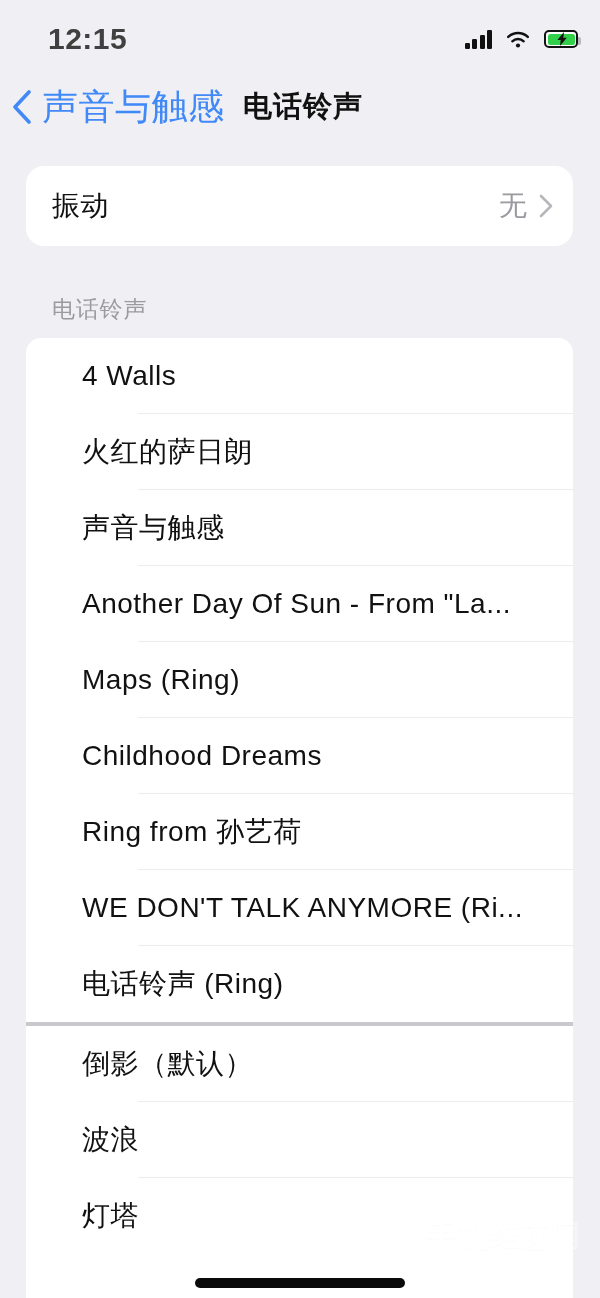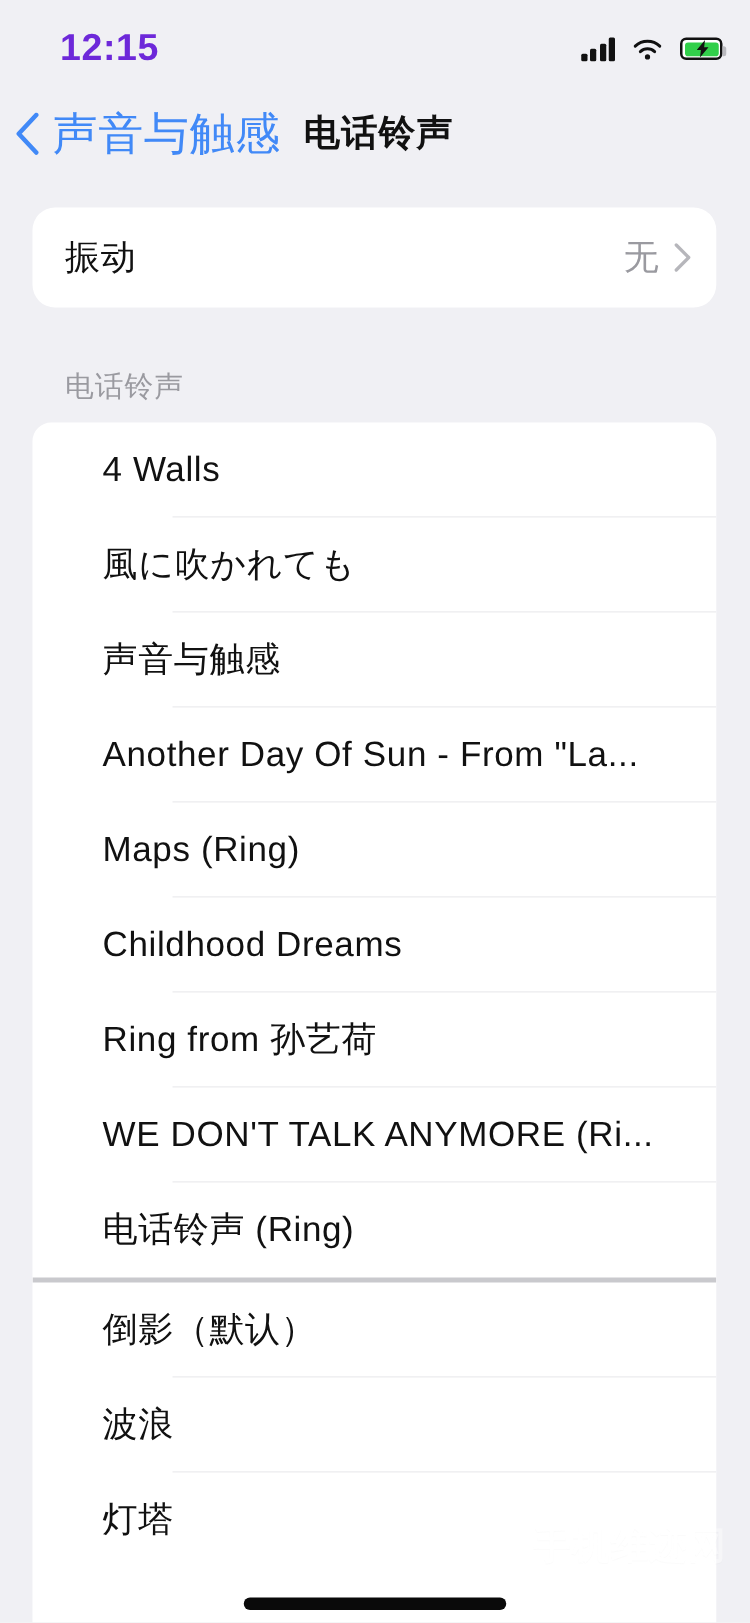--- a/index.html
+++ b/index.html
@@ -15,21 +15,21 @@
     width:600px; height:1298px;
     background:#f0f0f4;
   }
 
   
   .statusbar {
     position:absolute; top:0; left:0; width:600px; height:72px;
   }
   .sb-time {
     position:absolute; left:48px; top:22px;
-    font-size:30px; font-weight:700; color:#6d28d9; letter-spacing:0.5px;text-align:center;
+    font-size:30px; font-weight:700; color:#404040; letter-spacing:0.5px;text-align:center;
   }
   .sb-right {
     position:absolute; right:22px; top:26px;
     display:flex; align-items:center; gap:13px; height:26px;
   }
   .sig { display:flex; align-items:flex-end; gap:2.5px; height:19px; }
   .sig i { display:block; width:5px; background:#111; border-radius:1.2px; }
   .sig i:nth-child(1){ height:6px; }
   .sig i:nth-child(2){ height:10px; }
   .sig i:nth-child(3){ height:14px; }
@@ -190,21 +190,21 @@
 
   <div class="section-header">电话铃声</div>
 
   <div class="card" id="ringtone-card">
     <div id="ringtone-list">
         <div class="row">
           <span class="row-label">4 Walls</span>
           <div class="sep"></div>
         </div>
         <div class="row">
-          <span class="row-label">風に吹かれても</span>
+          <span class="row-label">火红的萨日朗</span>
           <div class="sep"></div>
         </div>
         <div class="row">
           <span class="row-label">声音与触感</span>
           <div class="sep"></div>
         </div>
         <div class="row">
           <span class="row-label">Another Day Of Sun - From "La...</span>
           <div class="sep"></div>
         </div>

